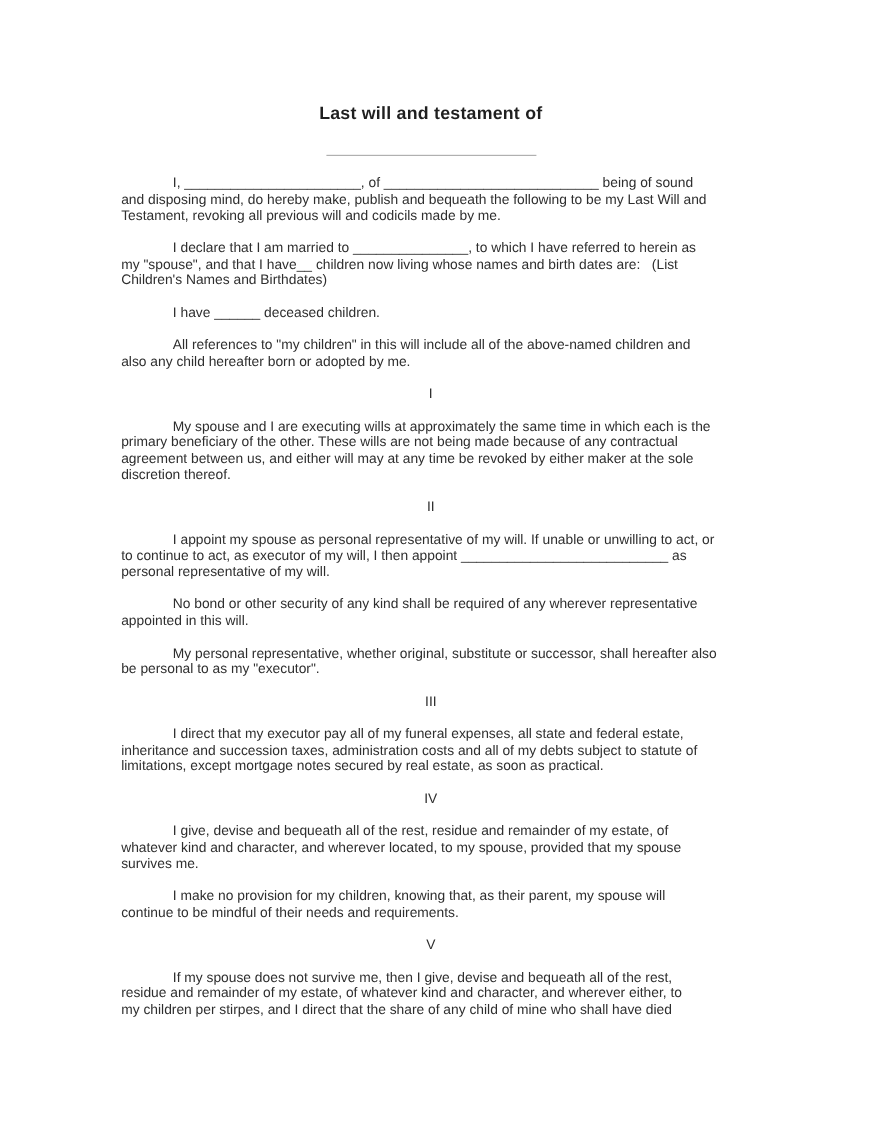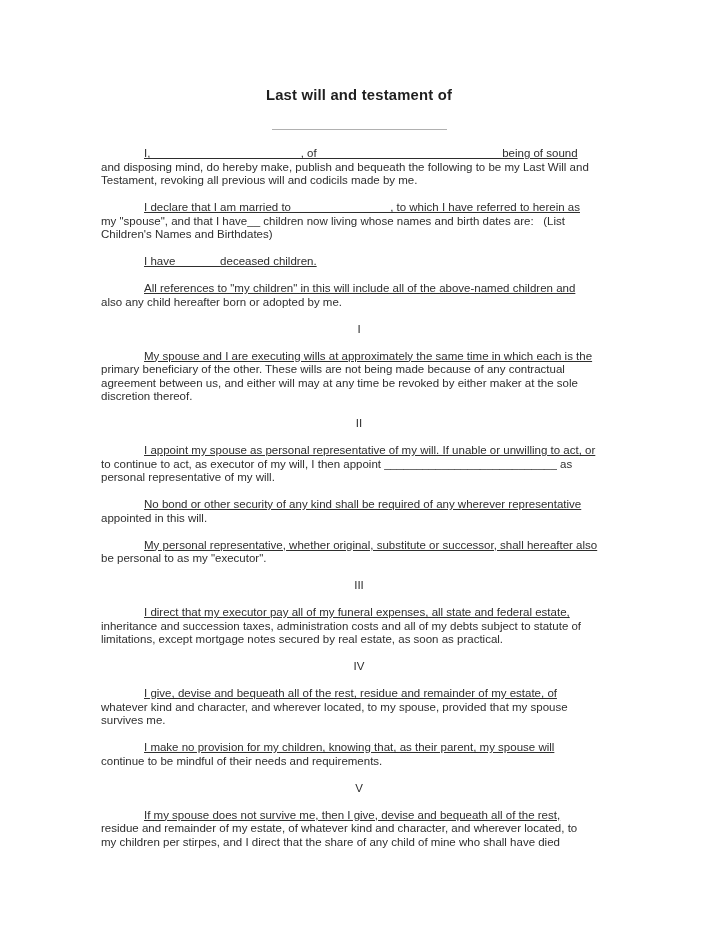--- a/index.html
+++ b/index.html
@@ -46,21 +46,20 @@
     font-size: 11.5px;
     line-height: 13.5px;
   }
   .line {
     font-size: 11.5px;
     line-height: 13.5px;
     white-space: pre;
   }
   .line.first {
     padding-left: 43px;
-    text-decoration: underline;
   }
 </style>
 </head>
 <body>
 
 <div class="page">
   <div class="content">
     <h1 class="doc-title">Last will and testament of</h1>
     <div class="title-rule"></div>
     <div id="blocks">
@@ -114,18 +113,18 @@
           <div class="line">whatever kind and character, and wherever located, to my spouse, provided that my spouse</div>
           <div class="line">survives me.</div>
         </div>
         <div class="block paragraph">
           <div class="line first">I make no provision for my children, knowing that, as their parent, my spouse will</div>
           <div class="line">continue to be mindful of their needs and requirements.</div>
         </div>
         <div class="block heading">V</div>
         <div class="block paragraph">
           <div class="line first">If my spouse does not survive me, then I give, devise and bequeath all of the rest,</div>
-          <div class="line">residue and remainder of my estate, of whatever kind and character, and wherever located, to</div>
+          <div class="line">residue and remainder of my estate, of whatever kind and character, and wherever either, to</div>
           <div class="line">my children per stirpes, and I direct that the share of any child of mine who shall have died</div>
         </div>
       </div>
   </div>
 </div>
 
 </body></html>

